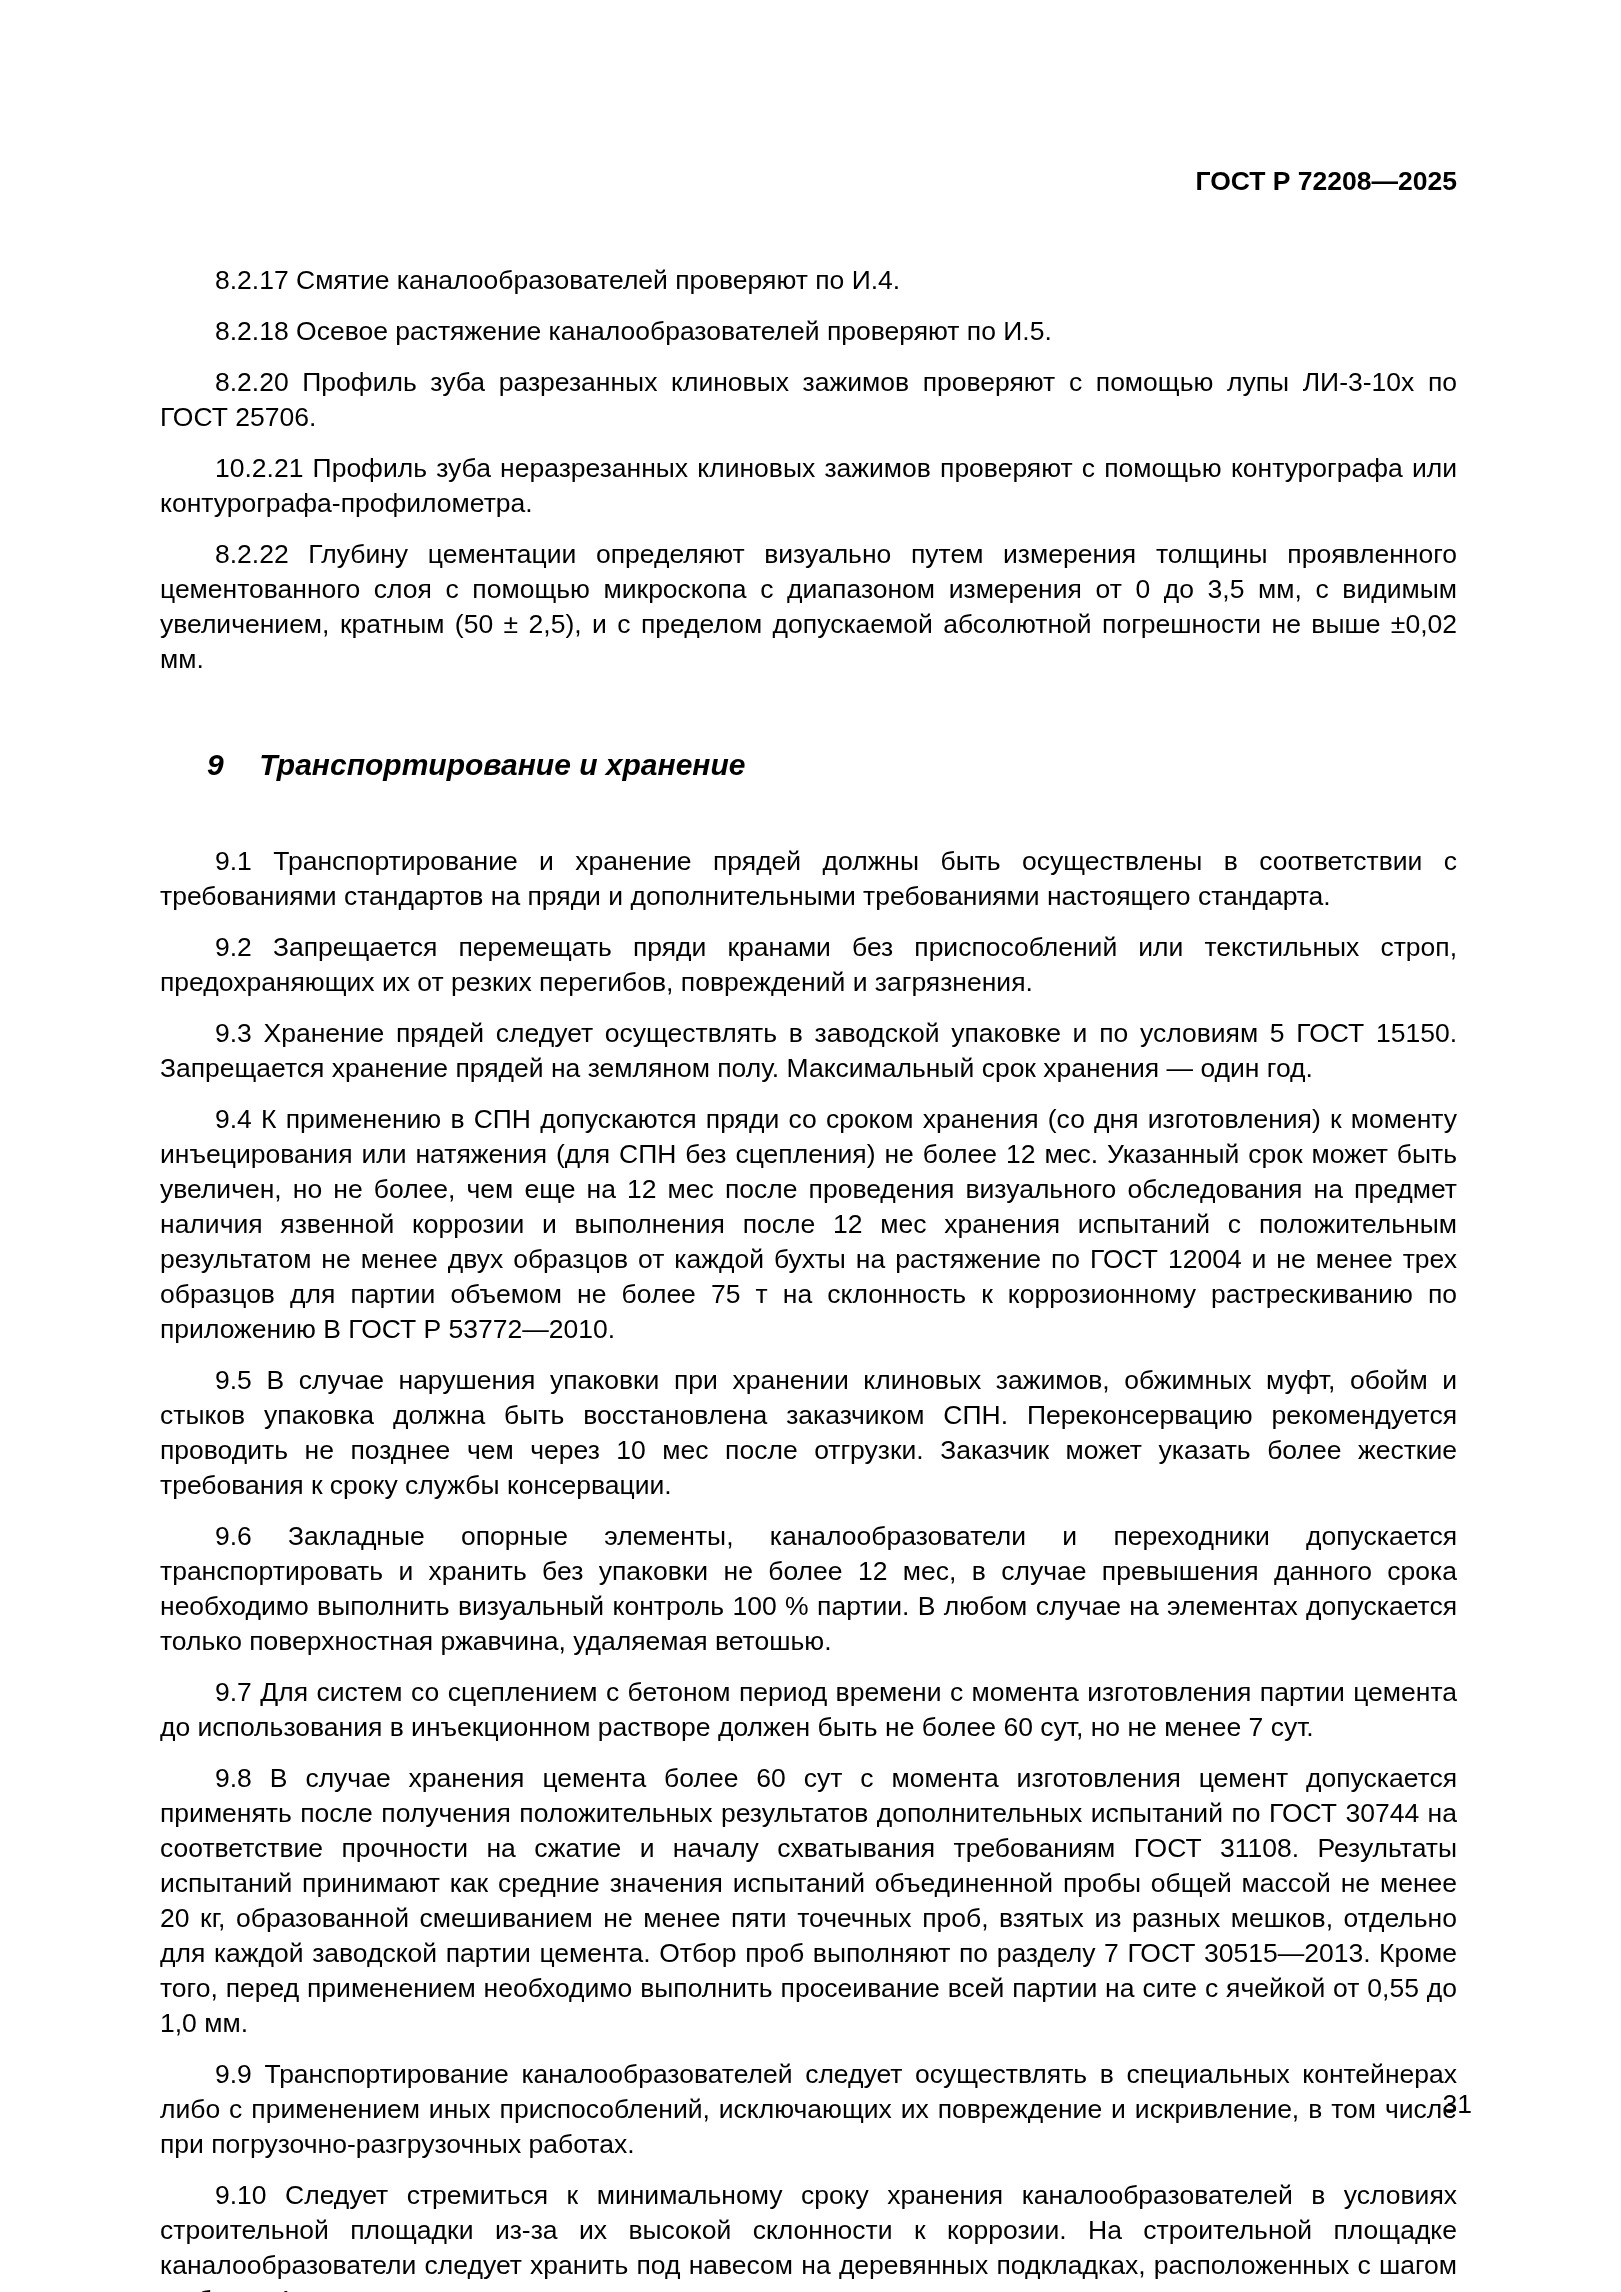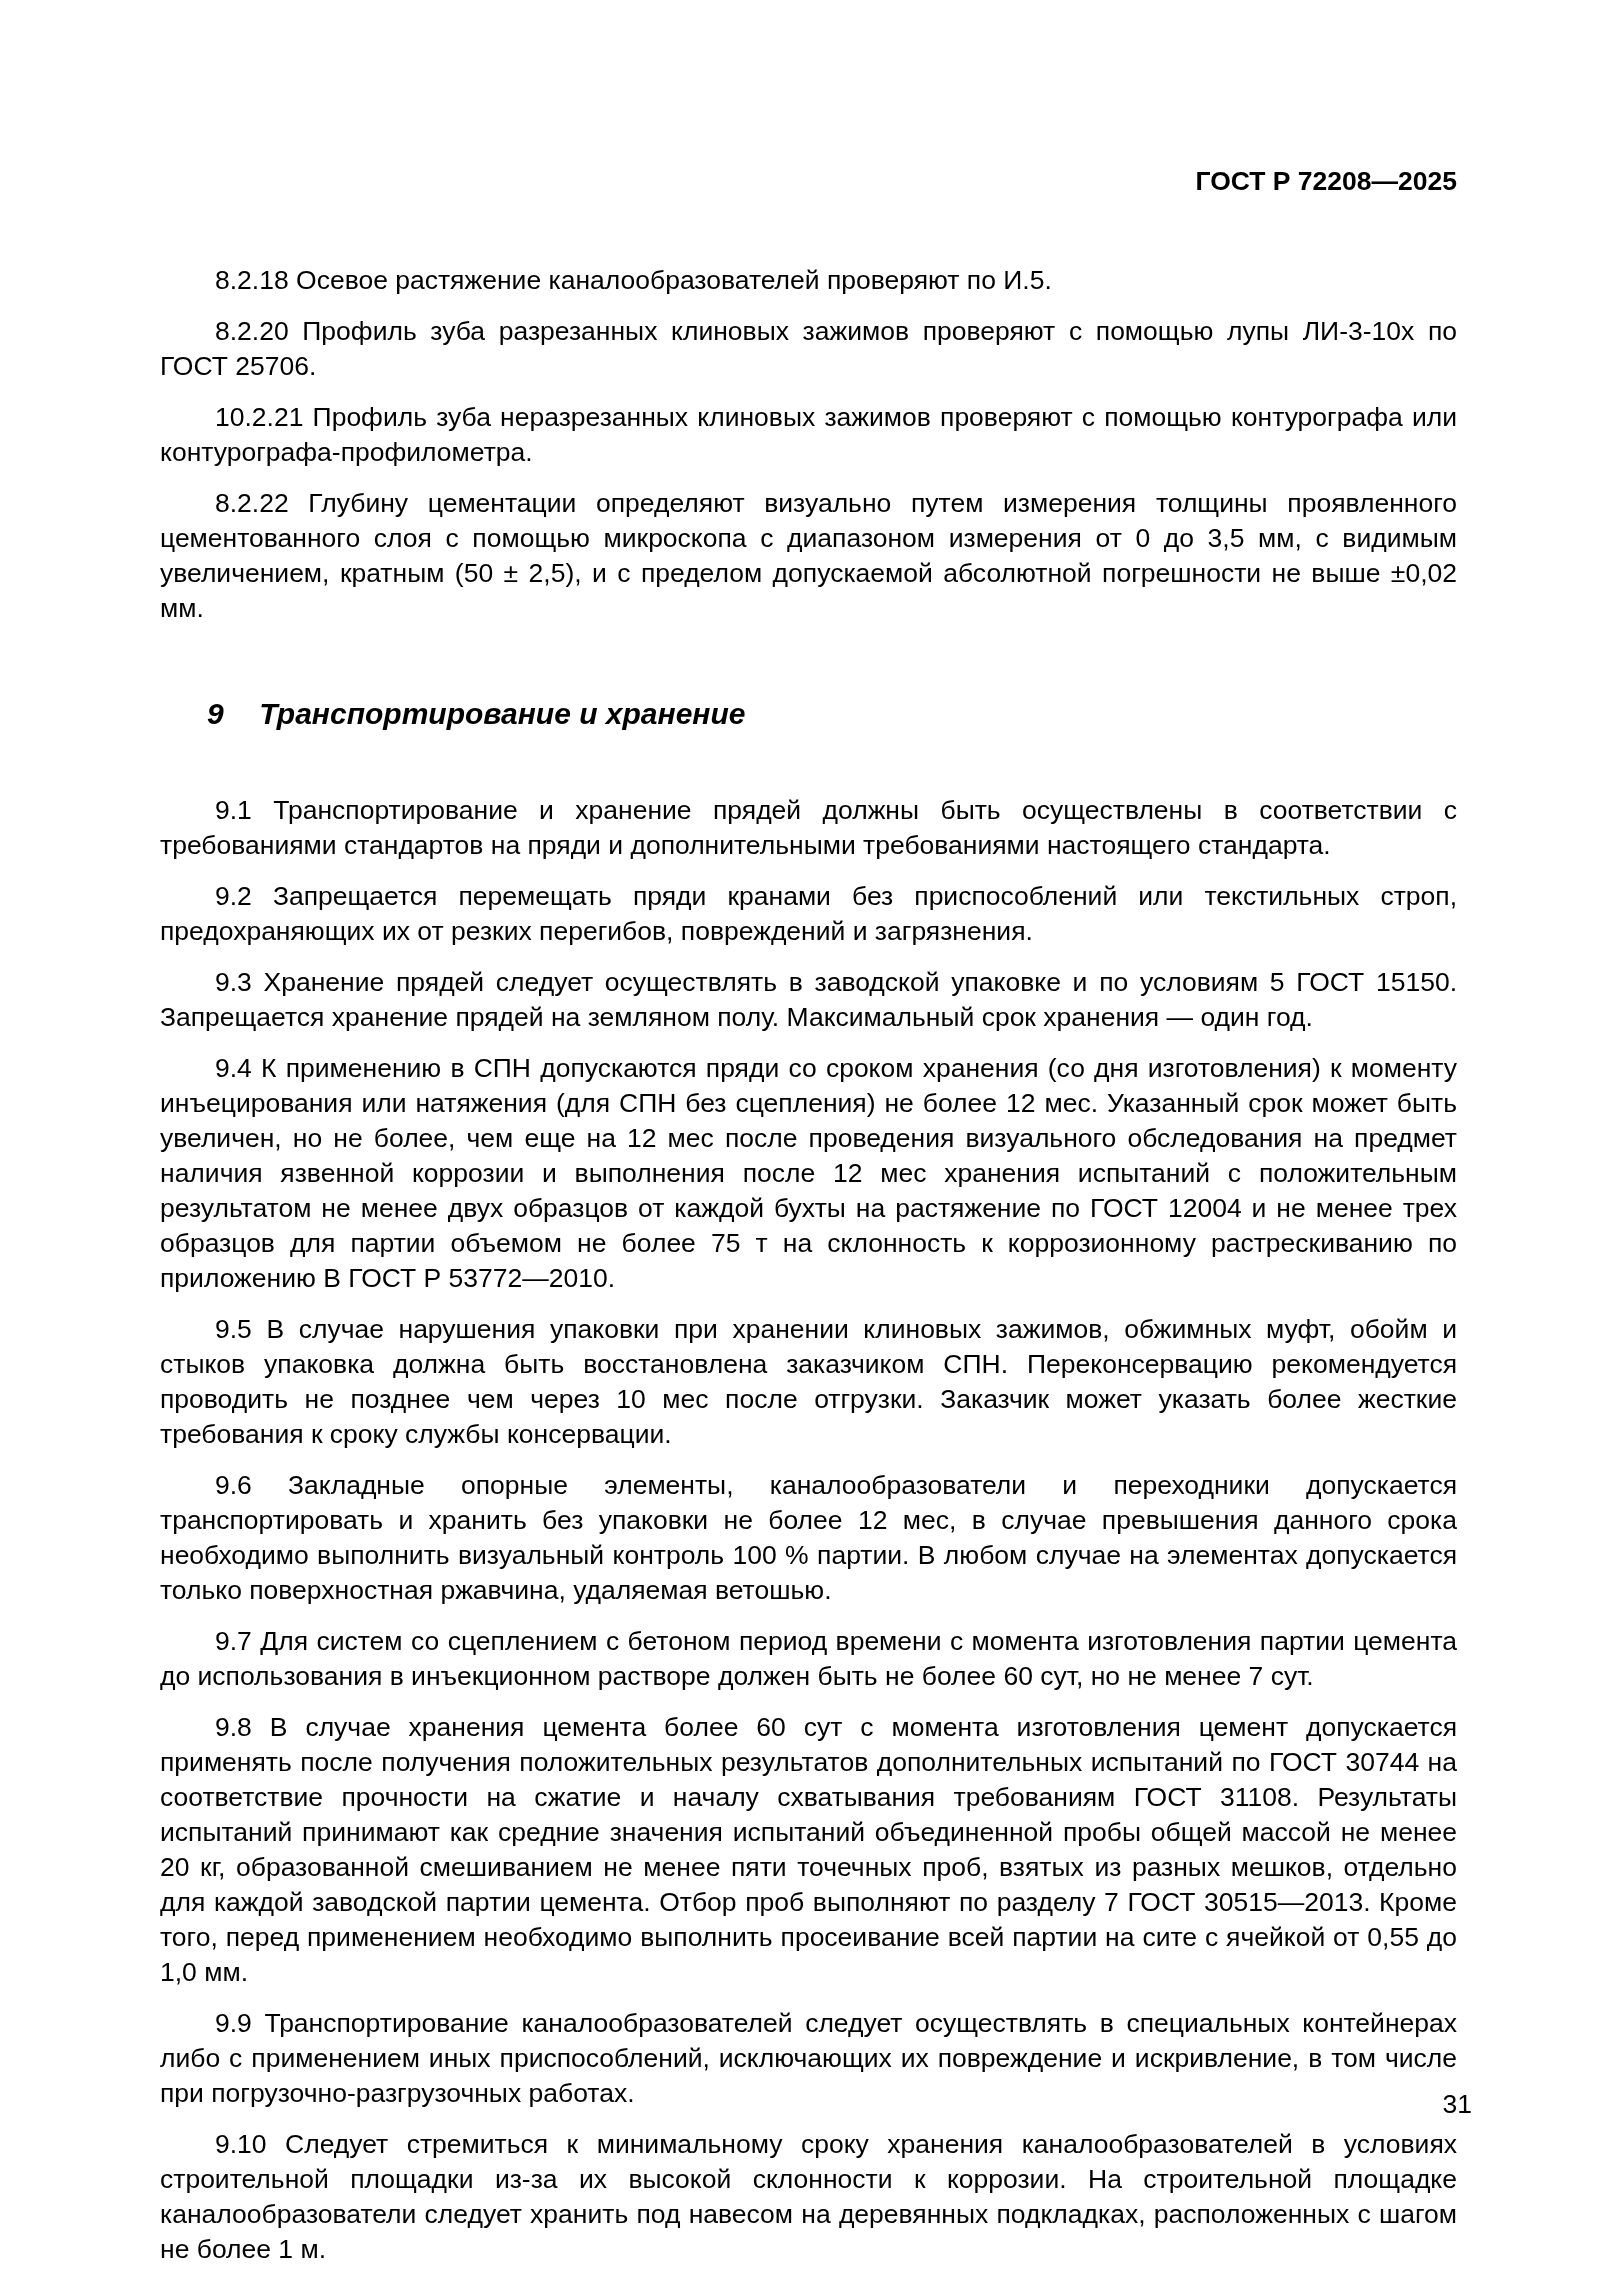--- a/index.html
+++ b/index.html
@@ -58,20 +58,21 @@
 <body>
 
 <div class="page">
   <div class="content">
 
     <div class="doc-header">
       <span>ГОСТ Р 72208—2025</span>
     </div>
 
     <div>
+      <p class="para">8.2.17 Смятие каналообразователей проверяют по И.4.</p>
       <p class="para">8.2.18 Осевое растяжение каналообразователей проверяют по И.5.</p>
       <p class="para">8.2.20 Профиль зуба разрезанных клиновых зажимов проверяют с помощью лупы ЛИ-3-10х по ГОСТ 25706.</p>
       <p class="para">10.2.21 Профиль зуба неразрезанных клиновых зажимов проверяют с помощью контурографа или контурографа-профилометра.</p>
       <p class="para">8.2.22 Глубину цементации определяют визуально путем измерения толщины проявленного цементованного слоя с помощью микроскопа с диапазоном измерения от 0 до 3,5 мм, с видимым увеличением, кратным (50 ± 2,5), и с пределом допускаемой абсолютной погрешности не выше ±0,02 мм.</p>
     </div>
 
     <h2 class="section-title">
       <span class="section-num">9</span><span>Транспортирование и хранение</span>
     </h2>
 

